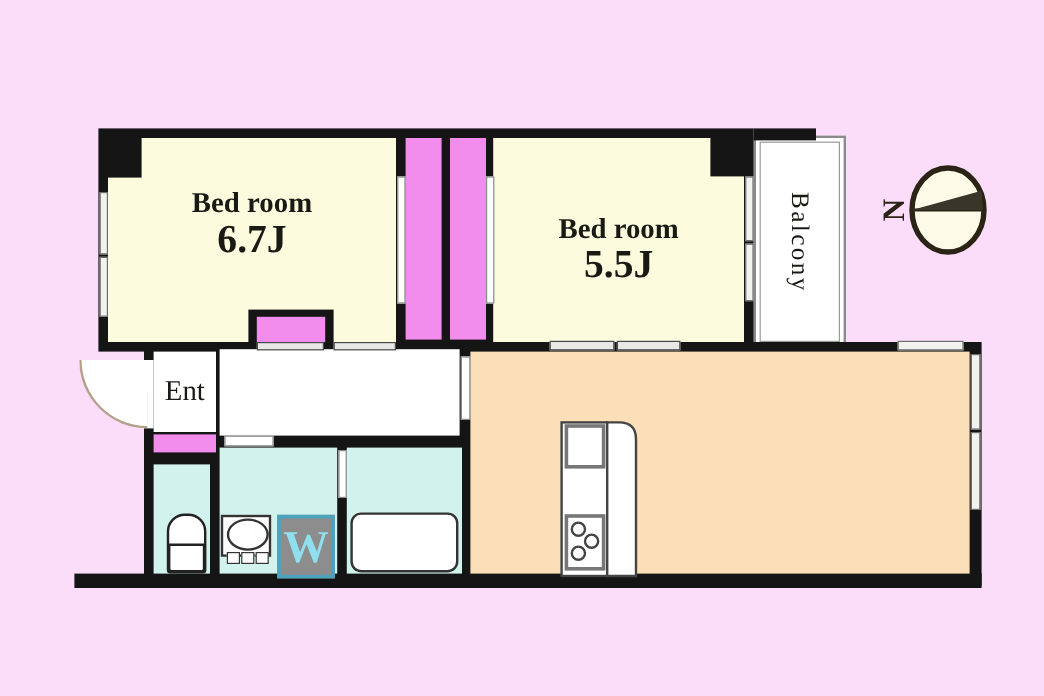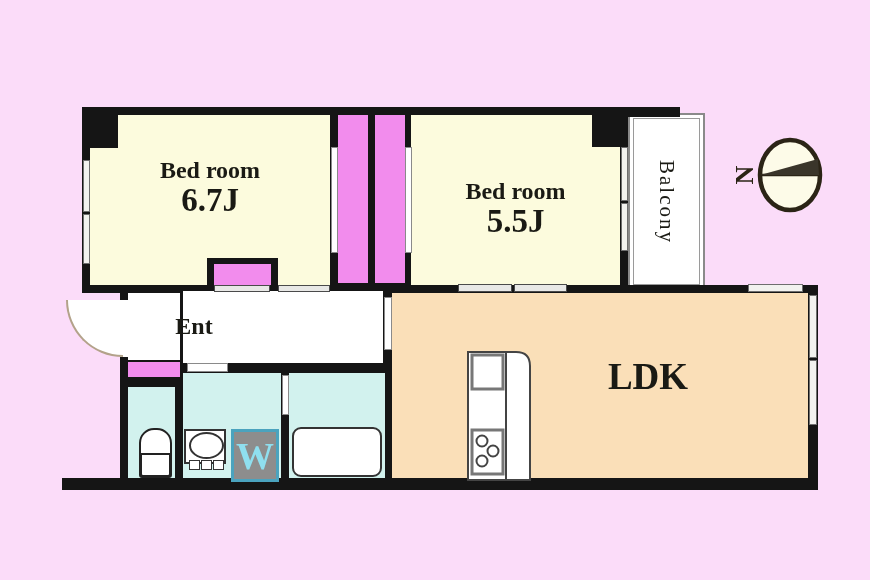--- a/index.html
+++ b/index.html
@@ -20,21 +20,21 @@
   .orange{background:var(--ldk-fill);}
   .window{background:#f2f2ef;border:1px solid #6e6e6e;}
   .slidedoor{background:#e8e8e6;border:1px solid #4a4a4a;}
   .whitedoor{background:#ffffff;border:1px solid #8a8a8a;}
   .roomtext{display:flex;flex-direction:column;align-items:center;justify-content:center;
             text-align:center;font-weight:700;line-height:1.05;}
   .rname{font-size:24px;}
   .rsize{font-size:33px;}
   .ldk-name{font-size:37px;}
   .ldk-size{font-size:31px;}
-  .ent-text{font-size:24px;font-weight:700;display:flex;align-items:center;justify-content:center;margin-left:40px;}
+  .ent-text{font-size:24px;font-weight:400;display:flex;align-items:center;justify-content:center;}
   .balcony-box{background:#fff;border:2px solid #8a8a8a;}
   .balcony-inner{position:absolute;inset:3px;border:1px solid #9a9a9a;display:flex;
                  align-items:center;justify-content:center;}
   .balcony-label{writing-mode:vertical-rl;font-size:21px;letter-spacing:2px;font-weight:400;}
   .arc{background:#fff;border-left:2px solid #b3a28a;border-bottom:2px solid #b3a28a;
        border-bottom-left-radius:100%;}
   .toilet{background:#fff;border:2px solid #222;border-radius:15px 15px 3px 3px;}
   .toilet-base{position:absolute;left:-1px;right:-1px;bottom:-1px;height:20px;
                border:2px solid #222;border-radius:0 0 3px 3px;}
   .sink{background:#fff;border:2px solid #333;}
@@ -128,21 +128,20 @@
   <div class="abs roomtext" style="left:90px;top:148px;width:240px;height:80px;">
     <span class="rname">Bed room</span>
     <span class="rsize">6.7J</span>
   </div>
   <div class="abs roomtext" style="left:411px;top:168px;width:209px;height:82px;">
     <span class="rname">Bed room</span>
     <span class="rsize">5.5J</span>
   </div>
   <div class="abs ent-text" style="left:128px;top:293px;width:52px;height:67px;">Ent</div>
   <div class="abs roomtext" style="left:548px;top:332px;width:200px;height:90px;">
-    <span class="ldk-name">LDK</span>
   </div>
 
   <svg class="abs" style="left:733px;top:134px;" width="100" height="85" viewBox="0 0 100 85">
     <ellipse cx="57" cy="41" rx="30" ry="35" fill="#fdfbe8" stroke="#2b2416" stroke-width="4.5"></ellipse>
     <line x1="27" y1="41" x2="87" y2="41" stroke="#2b2416" stroke-width="2.5"></line>
     <polygon points="27,41 85,25 86,41" fill="#3a352a"></polygon>
     <text id="north-text" x="13" y="48" transform="rotate(-90 13 41)" font-family="Liberation Serif, serif" font-size="26" font-weight="700" fill="#2b2416" text-anchor="middle">N</text>
   </svg>
 
 </div>

